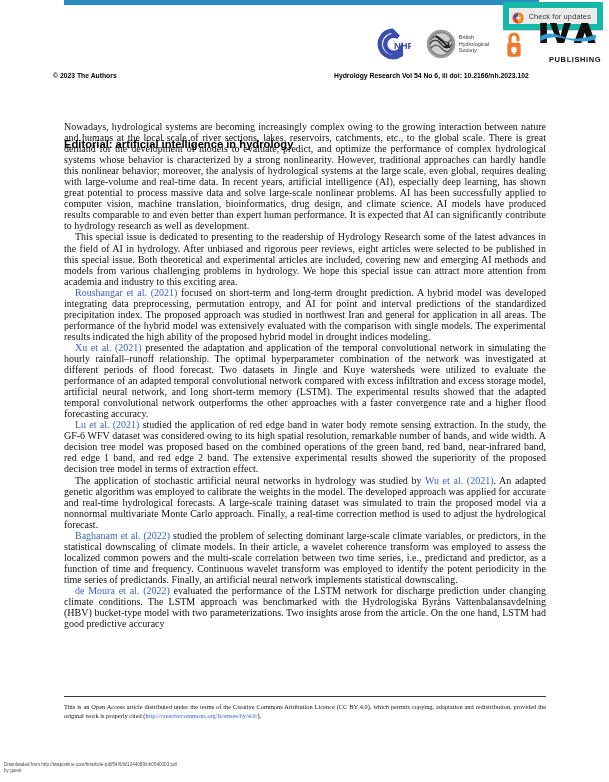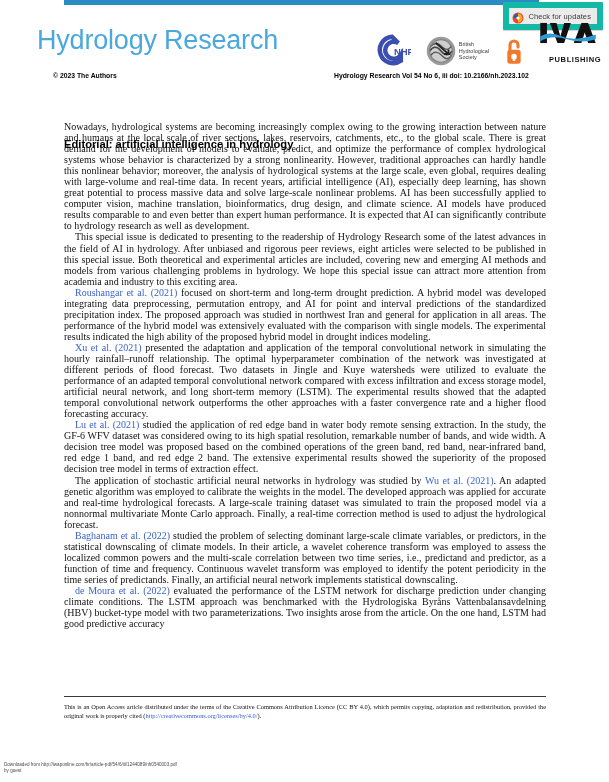--- a/index.html
+++ b/index.html
@@ -70,21 +70,21 @@
     color: #4aa8de;
     letter-spacing: -0.2px;
     white-space: nowrap;
   }
 
   .logos {
     position: absolute;
     right: 12px;
     top: 0px;
     display: flex;
-    align-items: flex-end;
+    align-items: center;
     gap: 15px;
   }
   .logo-nhf { width: 38px; height: 32px; flex: none; }
   .logo-bhs { display: flex; align-items: center; gap: 3px; flex: none; }
   .logo-bhs .bhs-mark { width: 30px; height: 30px; flex: none; }
   .logo-bhs .bhs-text {
     font-family: "Liberation Sans", sans-serif;
     font-size: 5.5px;
     line-height: 6.5px;
     color: #3a3a3a;
@@ -196,21 +196,20 @@
       <path d="M12 3a9 9 0 0 1 0 18z" fill="#f5a623"></path>
       <path d="M12 3a9 9 0 0 0-9 9h9z" fill="#1e63b0"></path>
       <circle cx="12" cy="12" r="3.2" fill="#ffffff"></circle>
     </svg>
   </span>
   <span class="cm-label">Check for updates</span>
 </div>
 
 <div class="masthead">
 
-  <div class="journal-title">Hydrology Research</div>
 
   <div class="logos">
 
     <span class="logo-nhf">
       <svg viewBox="0 0 60 50" width="38" height="32">
         <path d="M30 4 A21 21 0 1 0 44 42 L44 33 A13.5 13.5 0 1 1 40 14 Z" fill="none" stroke="#3b4fb0" stroke-width="7"></path>
         <text x="33" y="33" font-family="Liberation Sans, sans-serif" font-size="15" font-weight="bold" fill="#3b4fb0">NHF</text>
       </svg>
     </span>
 

